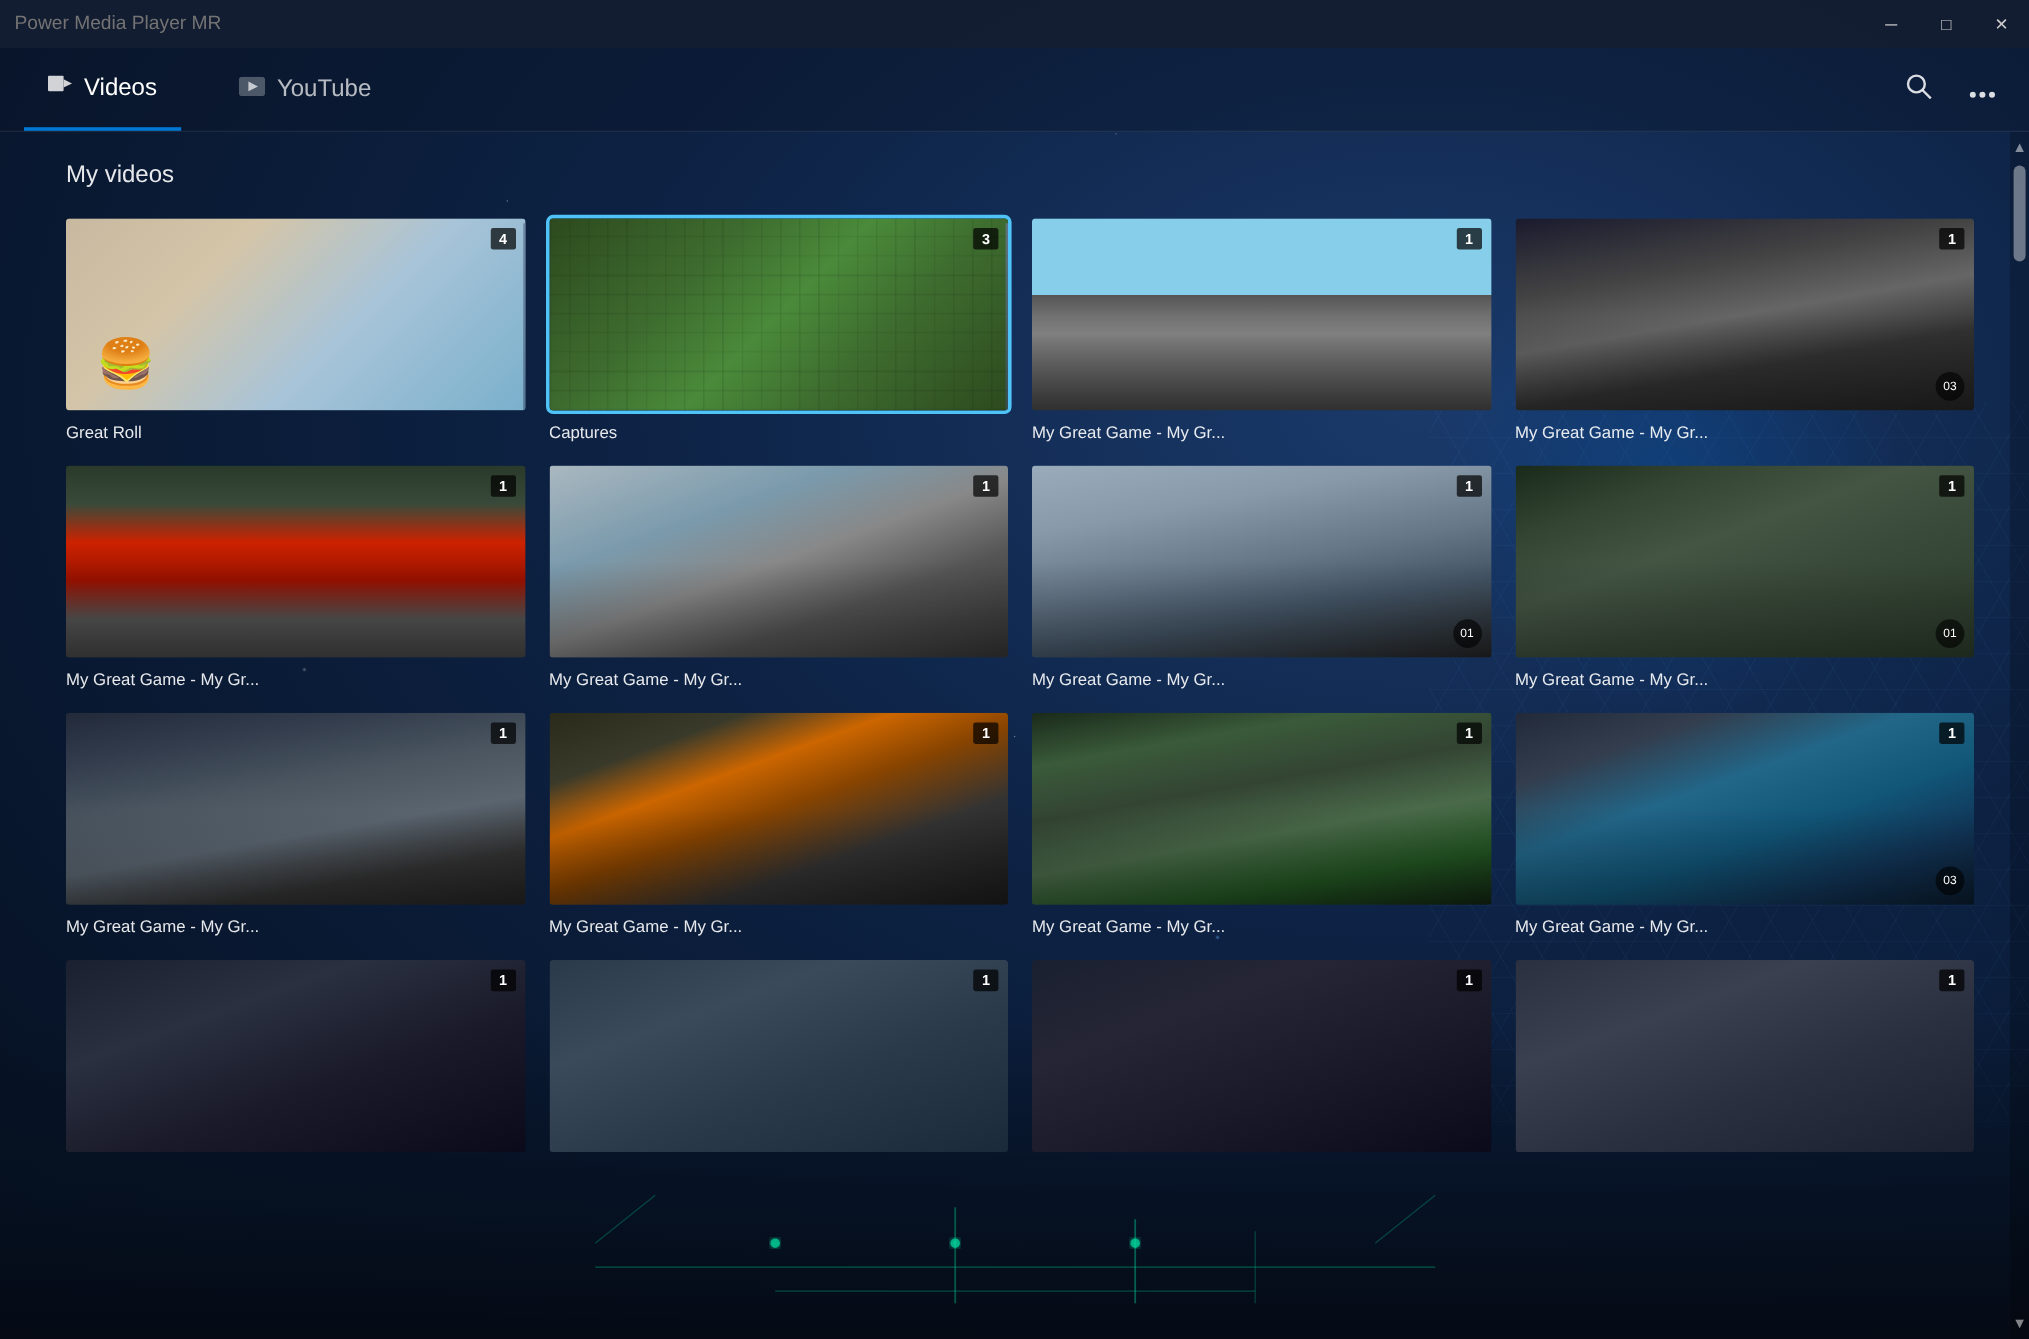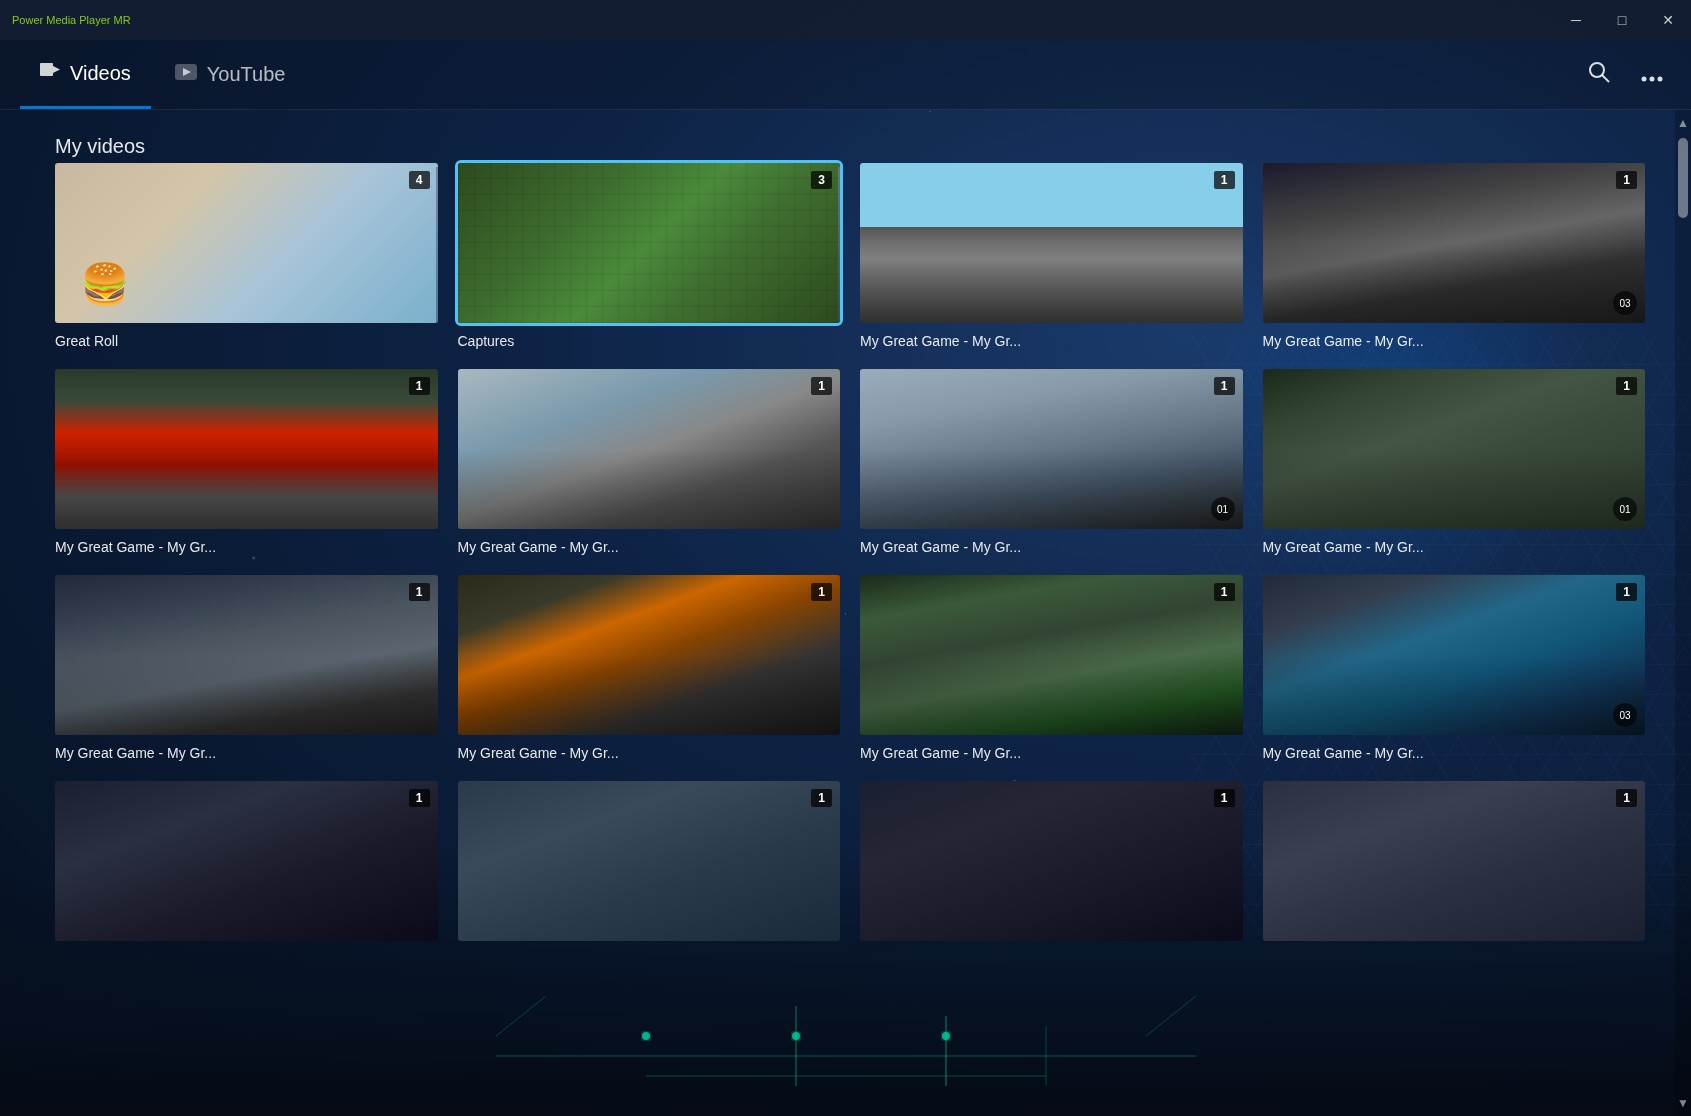--- a/index.html
+++ b/index.html
@@ -72,22 +72,22 @@
       height: 40px;
       background: rgba(20,30,50,0.95);
       display: flex;
       align-items: center;
       justify-content: space-between;
       z-index: 100;
       padding: 0 0 0 12px;
     }
 
     .titlebar-title {
-      color: #84cc16;
-      font-size: 11px;
+      color: #737373;
+      font-size: 16px;
     }
 
     .titlebar-controls {
       display: flex;
       align-items: center;
     }
 
     .titlebar-btn {
       width: 46px;
       height: 40px;
@@ -119,21 +119,21 @@
       justify-content: space-between;
       padding: 0 20px;
       height: 70px;
       background: rgba(10,20,40,0.4);
       border-bottom: 1px solid rgba(255,255,255,0.08);
     }
 
     .nav-tabs {
       display: flex;
       align-items: flex-end;
-      gap: 4px;
+      gap: 28px;
       height: 100%;
     }
 
     .nav-tab {
       display: flex;
       align-items: center;
       gap: 10px;
       padding: 0 20px;
       height: 100%;
       color: rgba(255,255,255,0.7);
@@ -215,21 +215,21 @@
       font-size: 12px;
       cursor: pointer;
       padding: 4px;
     }
 
     
     .section-title {
       color: rgba(255,255,255,0.9);
       font-size: 20px;
       font-weight: 400;
-      margin-bottom: 5px;
+      margin-bottom: 24px;
     }
 
     
     .video-grid {
       display: grid;
       grid-template-columns: repeat(4, 1fr);
       gap: 20px 20px;
       margin-bottom: 20px;
     }
 

